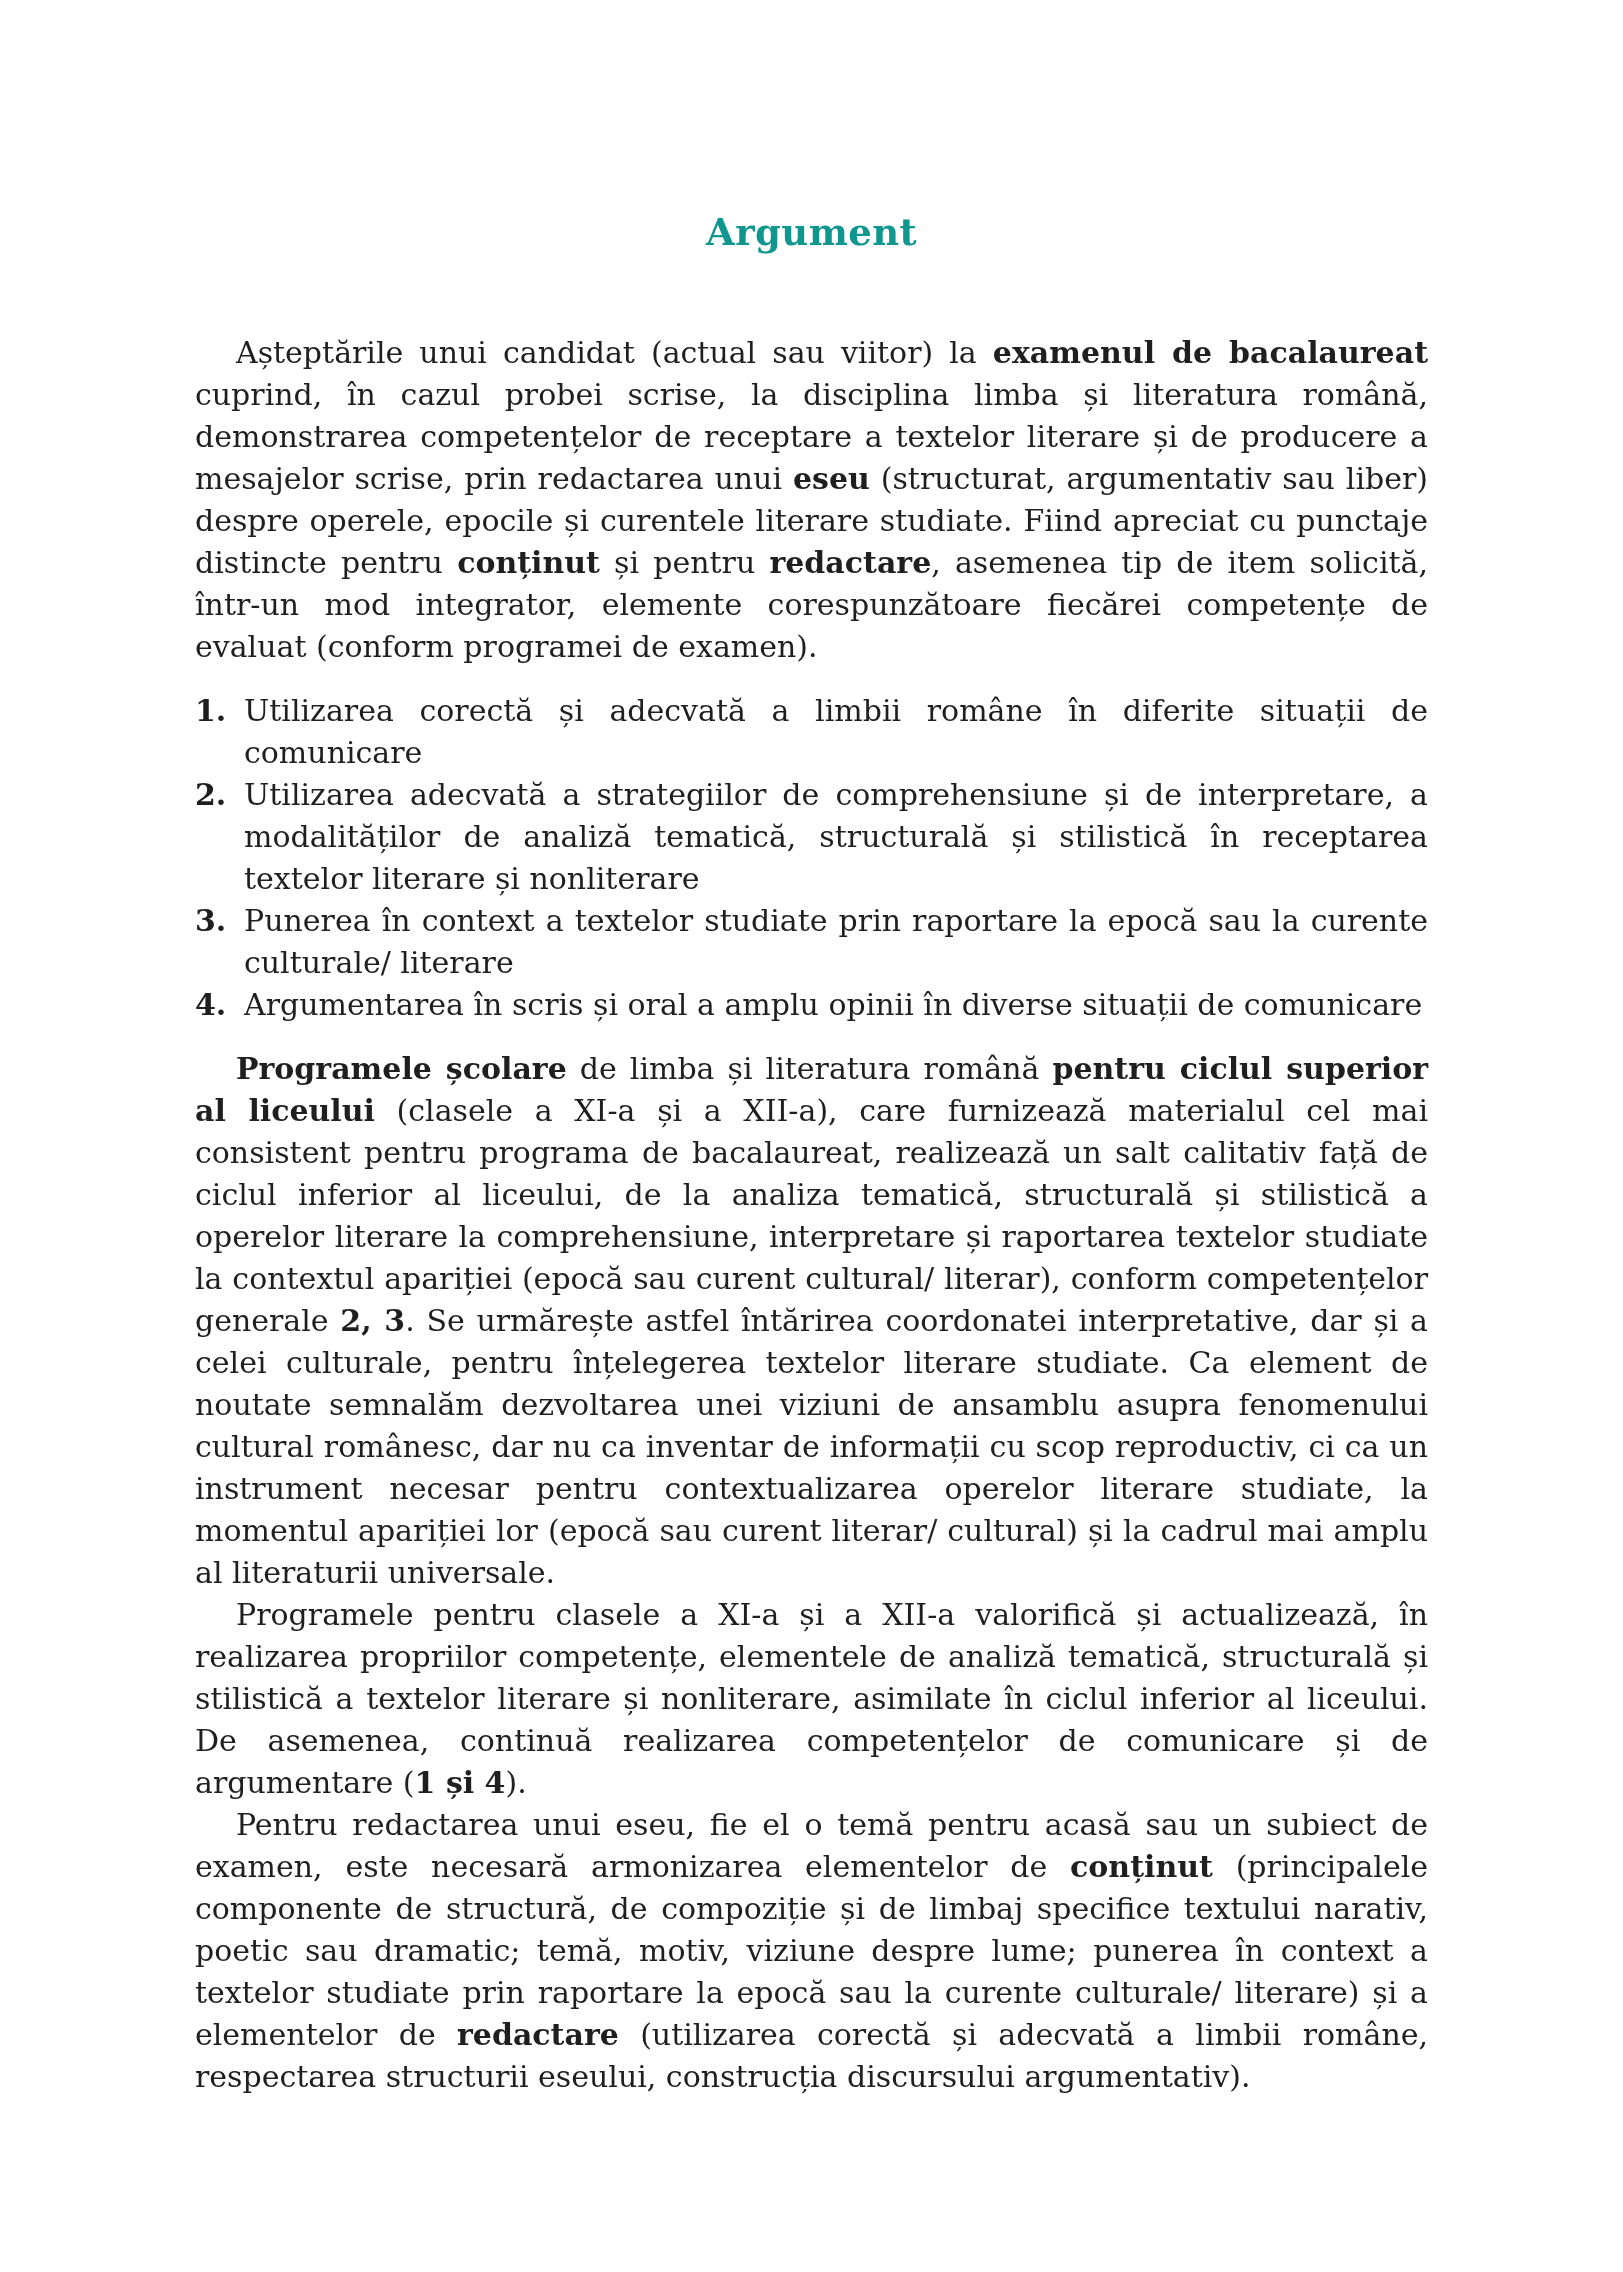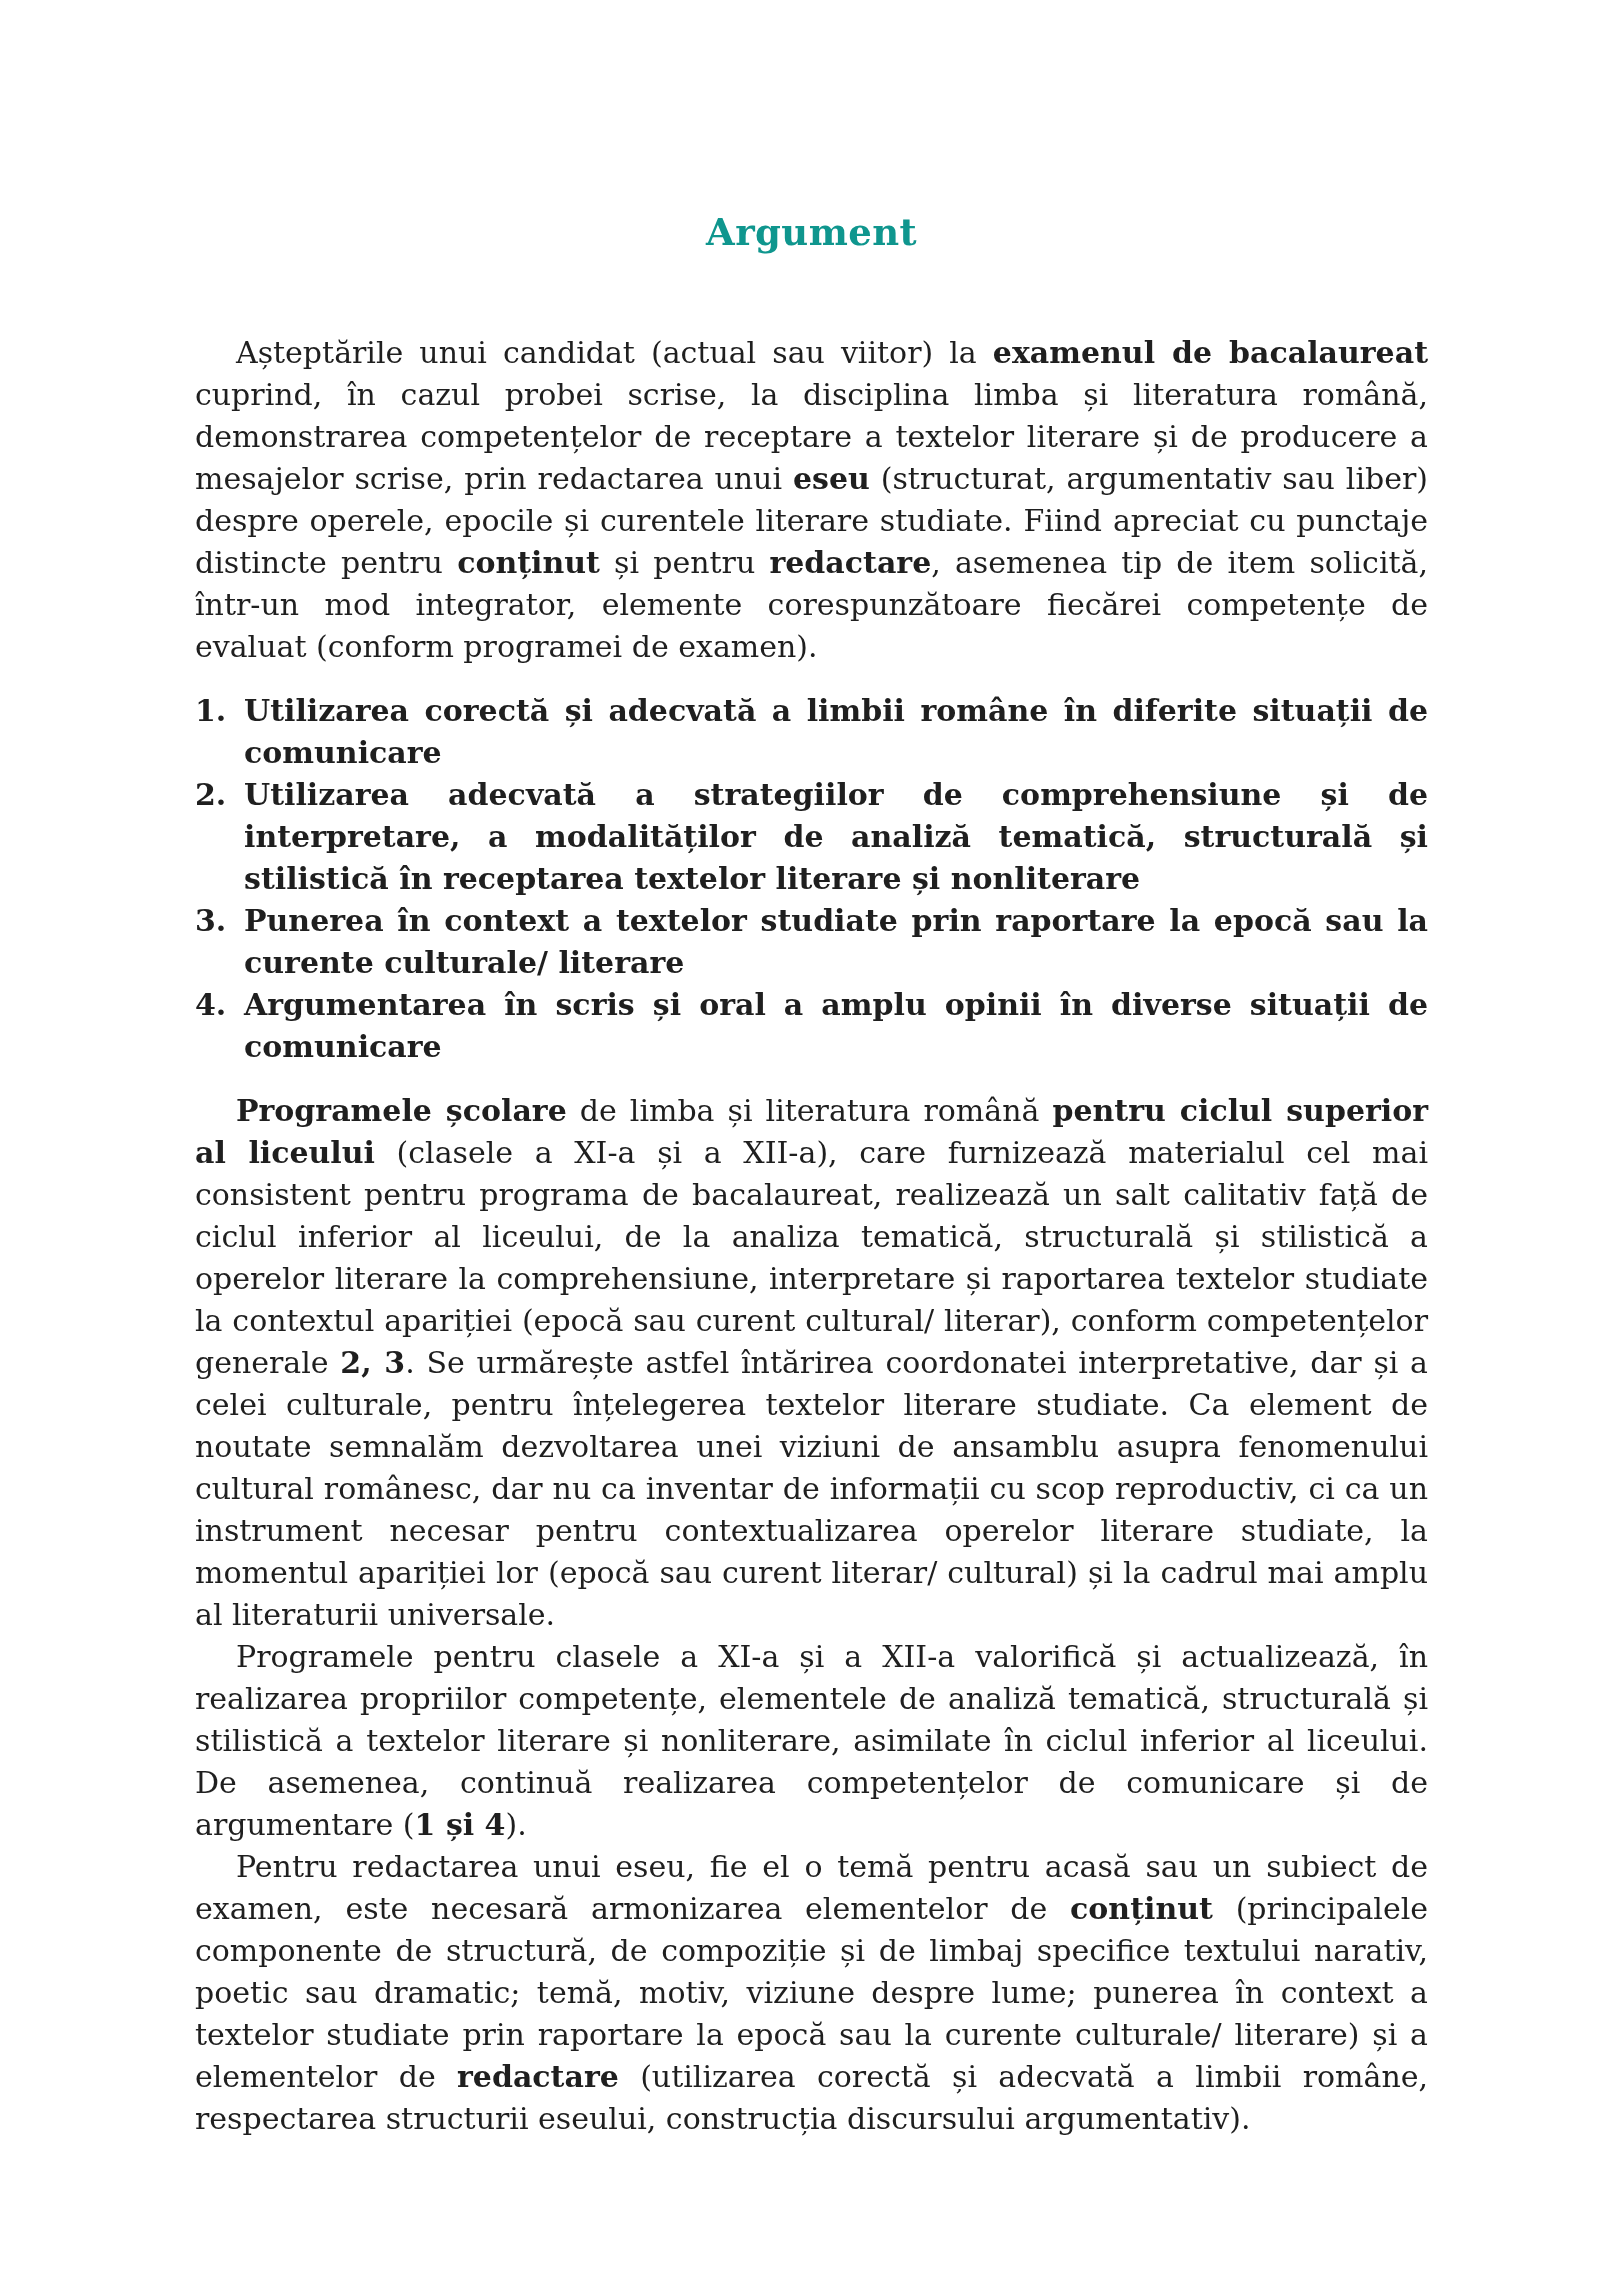--- a/index.html
+++ b/index.html
@@ -46,21 +46,20 @@
   .num-list { margin: 22px 0; }
   .num-item { display: flex; align-items: flex-start; }
   .num {
     flex: 0 0 49px;
     width: 49px;
     font-weight: bold;
   }
   .num-body {
     flex: 1 1 auto;
     text-align: justify;
-    font-weight: bold;
   }
 </style>
 </head>
 <body>
 
 <div class="sheet">
   <div class="page-inner">
     <h1 class="doc-title">Argument</h1>
     <div class="doc-content" id="content">
         <p class="para indent"><span>Așteptările unui candidat (actual sau viitor) la </span><span class="b">examenul de bacalaureat</span><span> cuprind, în cazul probei scrise, la disciplina limba și literatura română, demonstrarea competențelor de receptare a textelor literare și de producere a mesajelor scrise, prin redactarea unui </span><span class="b">eseu</span><span> (structurat, argumentativ sau liber) despre operele, epocile și curentele literare studiate. Fiind apreciat cu punctaje distincte pentru </span><span class="b">conținut</span><span> și pentru </span><span class="b">redactare</span><span>, asemenea tip de item solicită, într-un mod integrator, elemente corespunzătoare fiecărei competențe de evaluat (conform programei de examen).</span></p>

